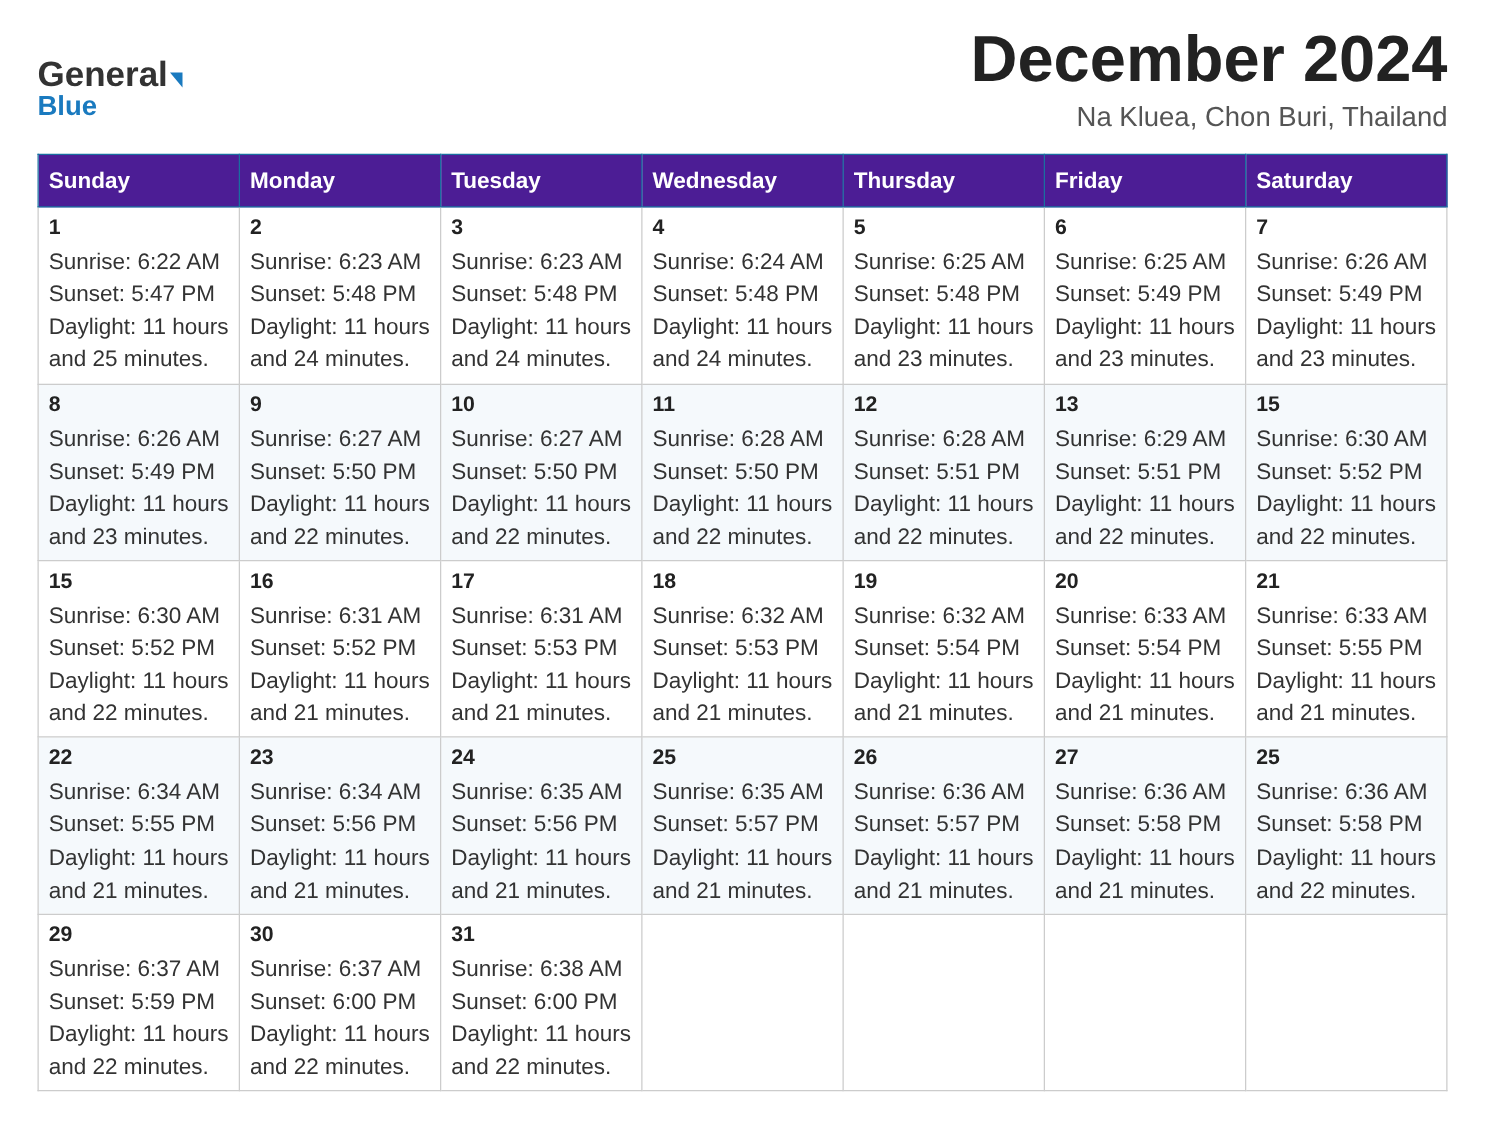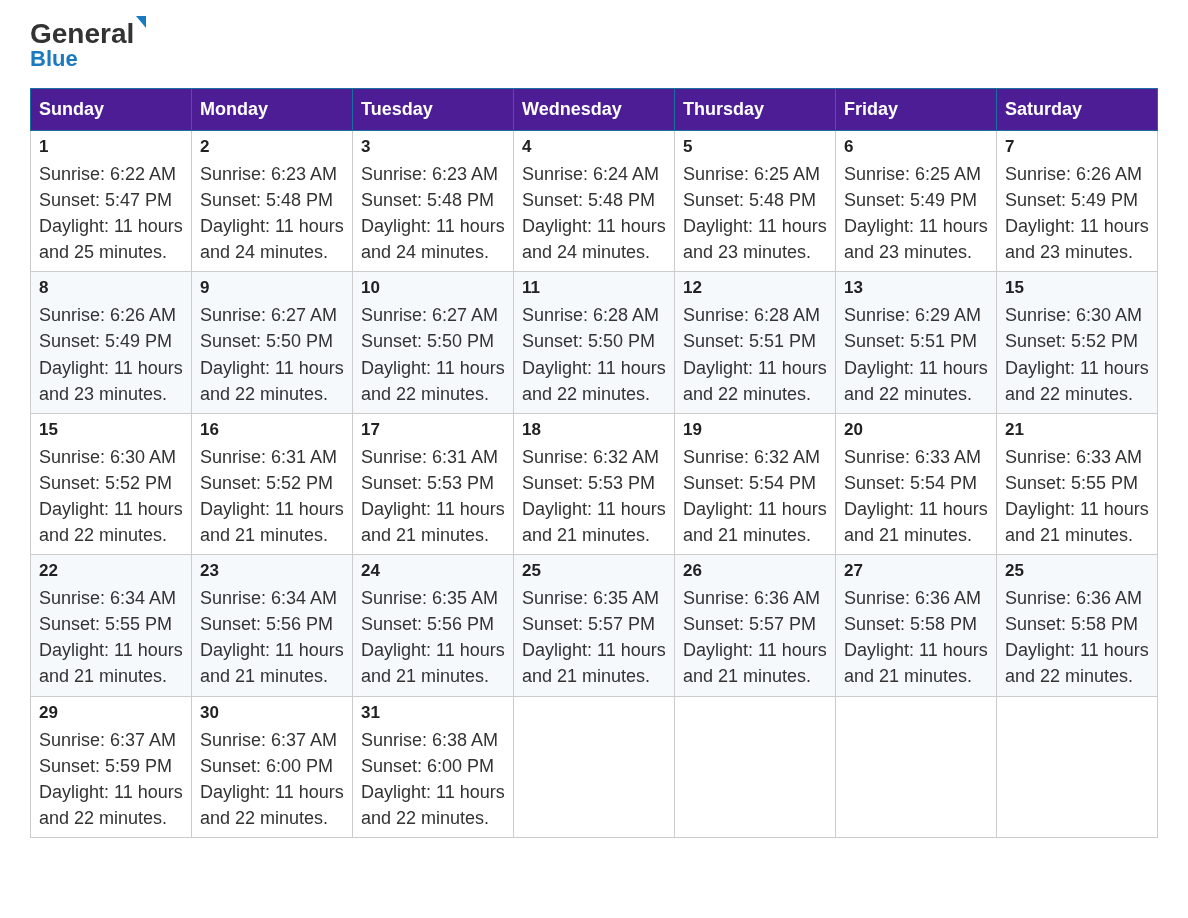--- a/index.html
+++ b/index.html
@@ -98,25 +98,29 @@
     }
     tr:nth-child(even) td {
       background-color: #f5f9fc;
     }
   </style>
 </head>
 <body>
 
 <div class="header-area">
   <div class="logo">
-    <div style="display:flex; align-items:flex-start;">
+    <div style="display:flex; align-items:flex-end;margin-top:26px;">
       <span class="logo-text">General</span>
       <span class="logo-triangle"></span>
     </div>
     <div class="logo-blue-label">Blue</div>
+  </div>
+  <div class="title-area">
+    <div class="month-title">December 2024</div>
+    <div class="location-title">Na Kluea, Chon Buri, Thailand</div>
   </div>
 </div>
 
 <table class="calendar-table">
   <thead>
     <tr>
     <th>Sunday</th>
         <th>Monday</th>
         <th>Tuesday</th>
         <th>Wednesday</th>

